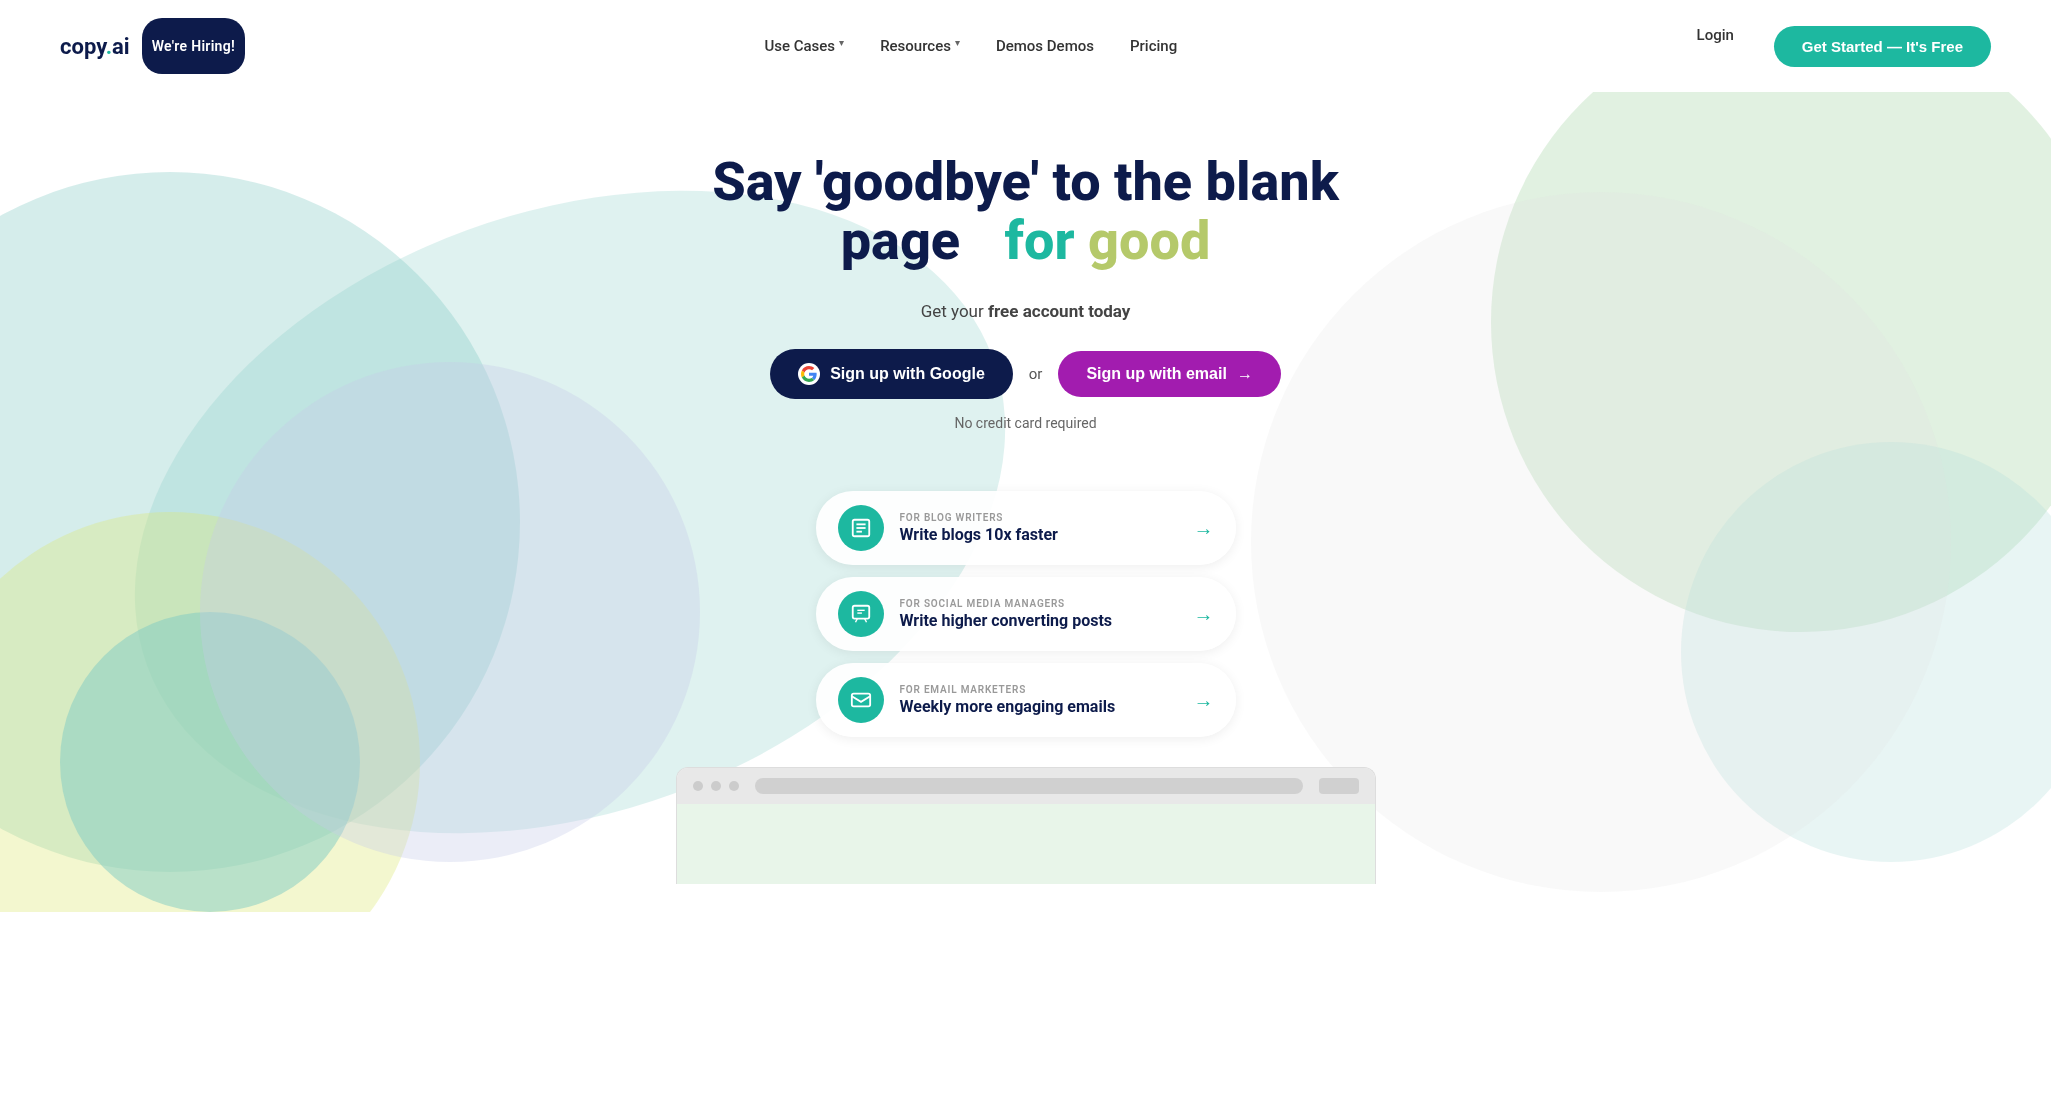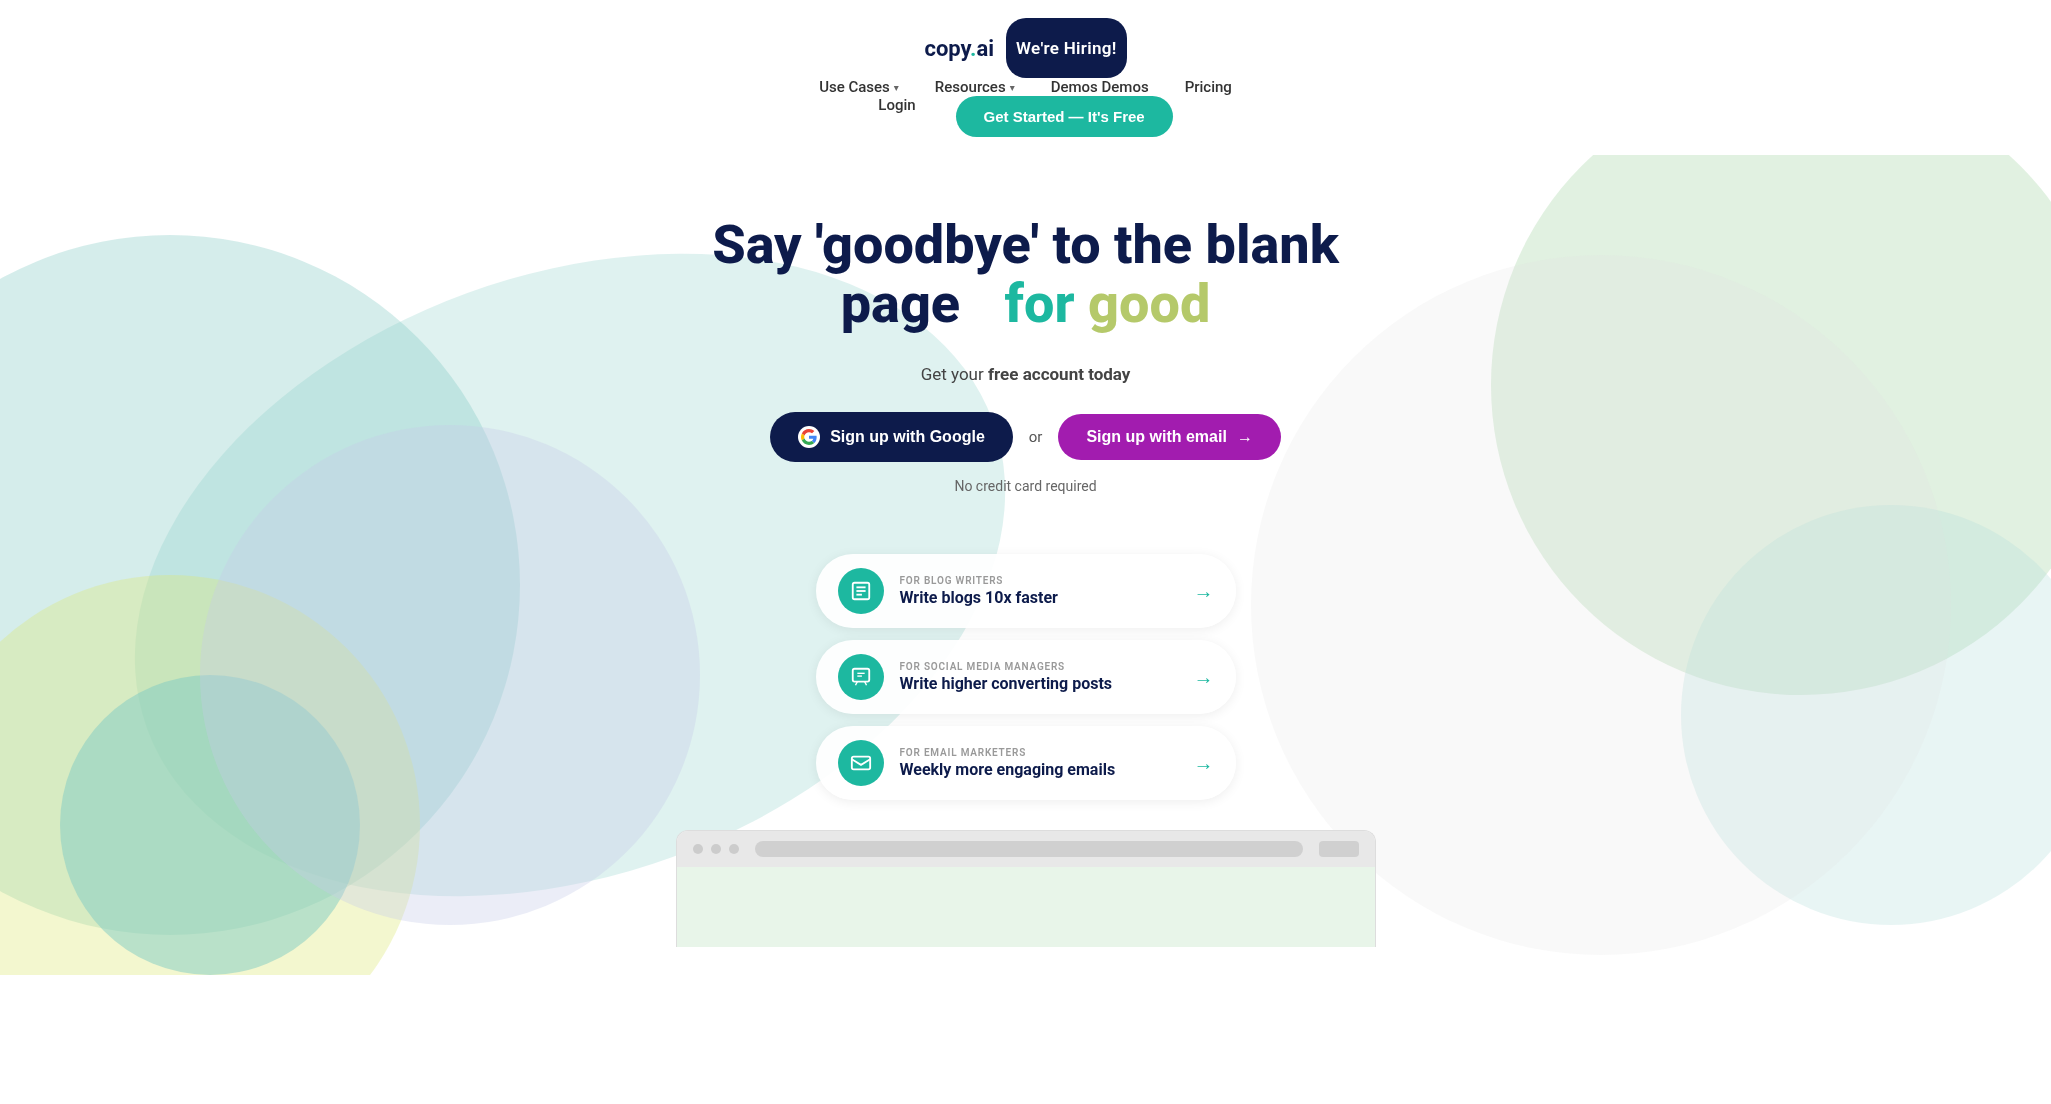--- a/index.html
+++ b/index.html
@@ -13,54 +13,53 @@
 
     
     nav {
       position: relative;
       z-index: 100;
       display: flex;
       align-items: center;
       justify-content: space-between;
       padding: 18px 60px;
       background: #fff;
-      flex-direction: column;
     }
     .nav-left {
       display: flex;
       align-items: center;
       gap: 12px;
     }
     .logo {
       font-size: 22px;
       font-weight: 700;
       color: #0d1b4b;
     }
     .logo span { color: #0d1b4b; }
     .logo .dot { color: #1db8a0; }
     .hiring-badge {
       background: #0d1b4b;
       color: #fff;
-      font-size: 17px;
+      font-size: 14px;
       font-weight: 600;
       padding: 20px 10px;
       border-radius: 20px;
       letter-spacing: 0.3px;
     }
     .nav-center {
       display: flex;
       align-items: center;
       gap: 36px;
     }
     .nav-item {
       font-size: 15px;
       color: #333;
       cursor: pointer;
       display: flex;
-      align-items: center;
+      align-items: flex-start;
       gap: 4px;
       font-weight: 500;
     }
     .nav-item .chevron {
       font-size: 10px;
       color: #666;
     }
     .nav-right {
       display: flex;
       align-items: flex-start;

